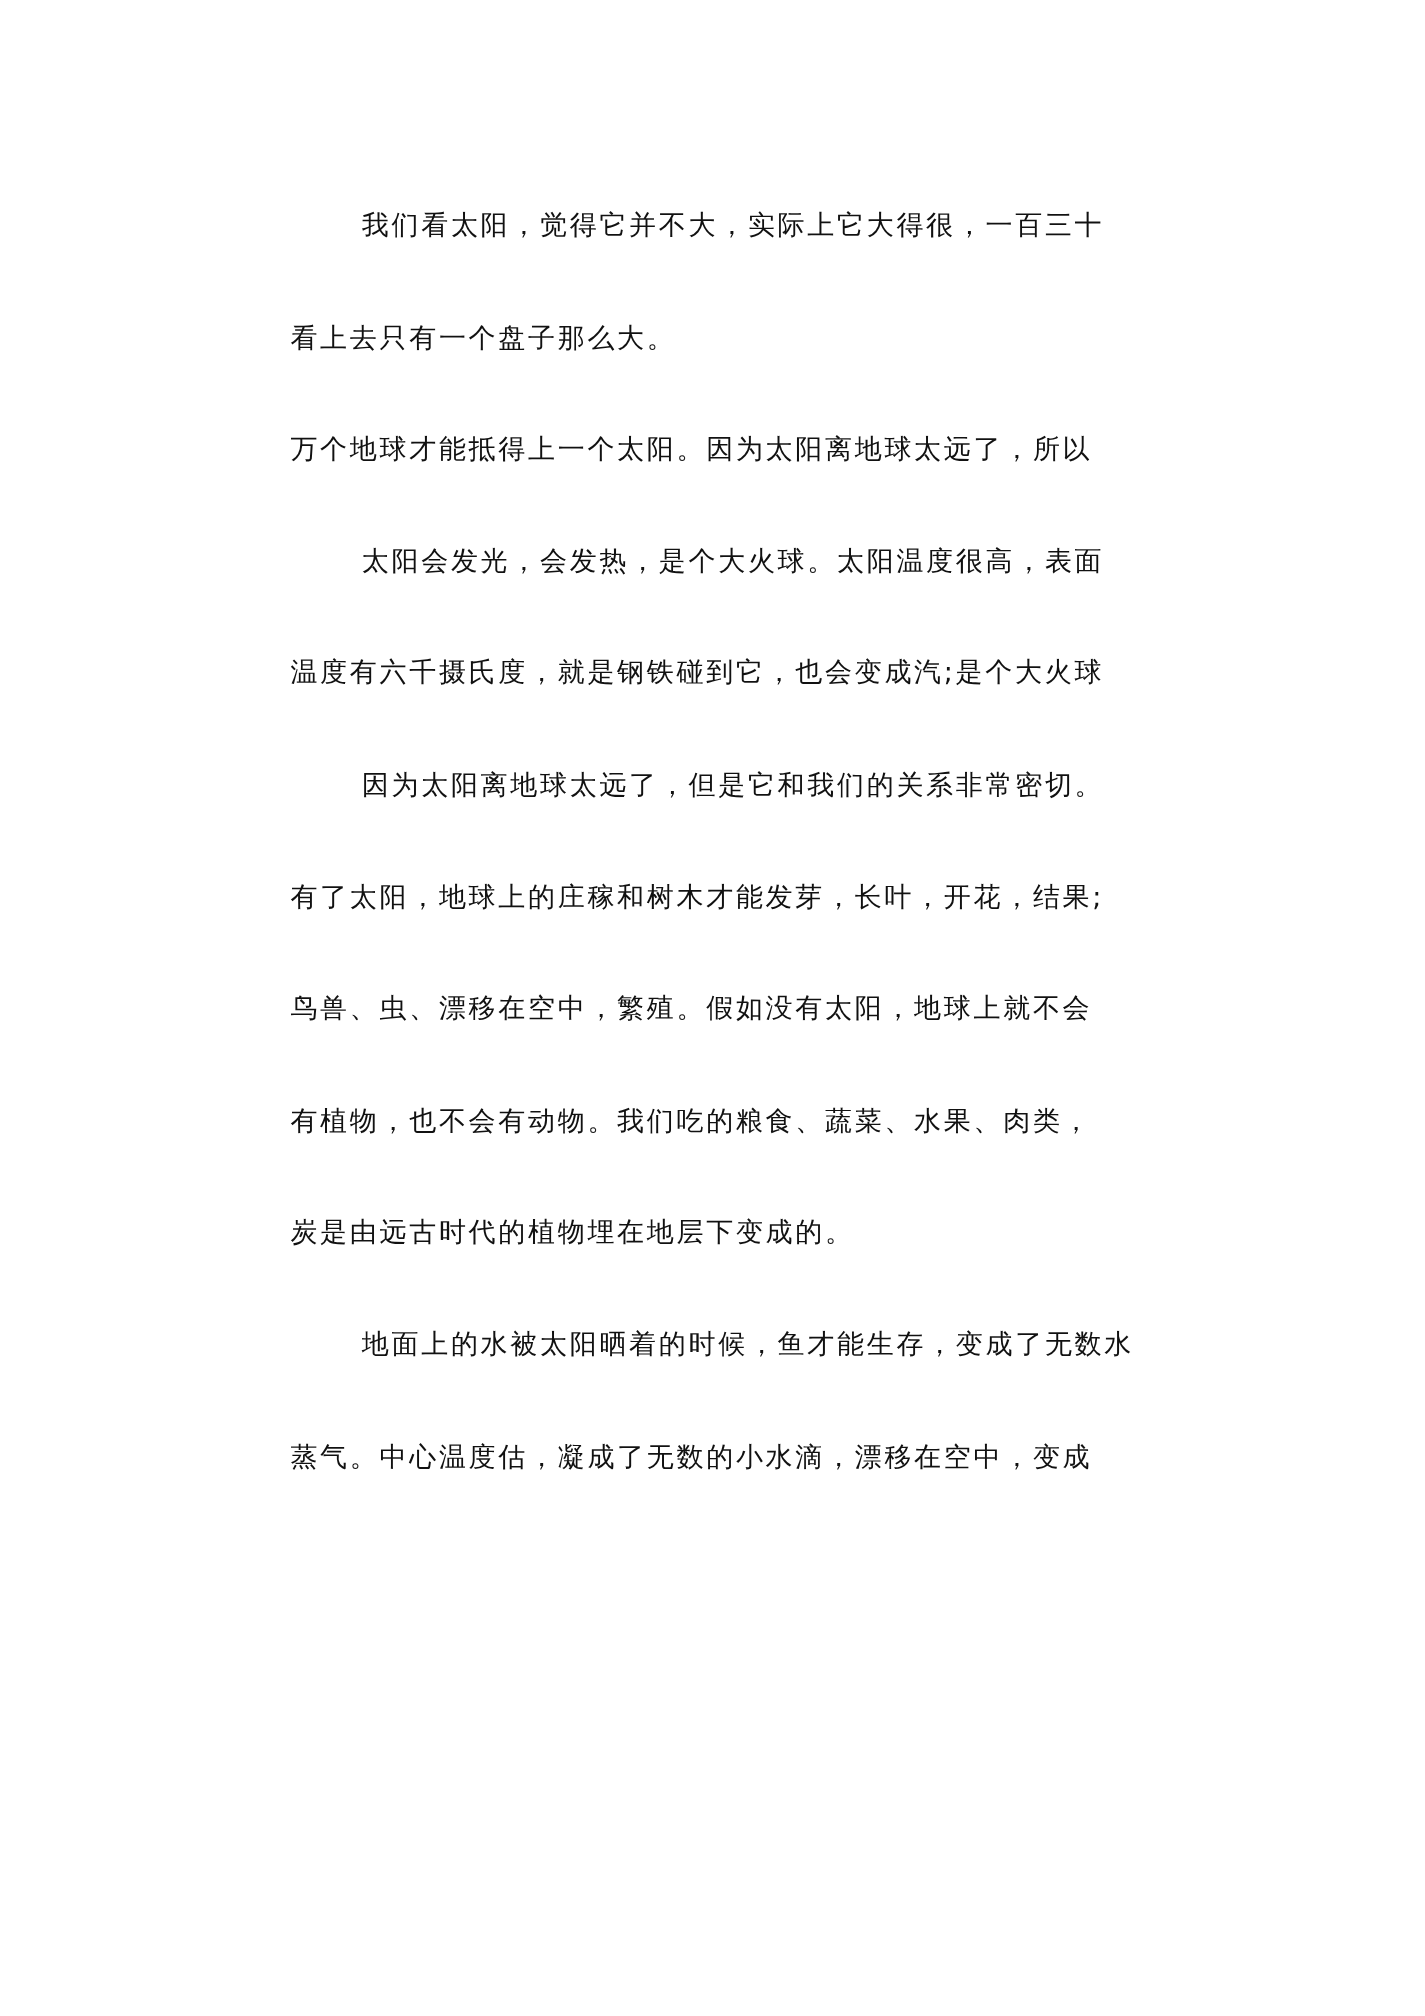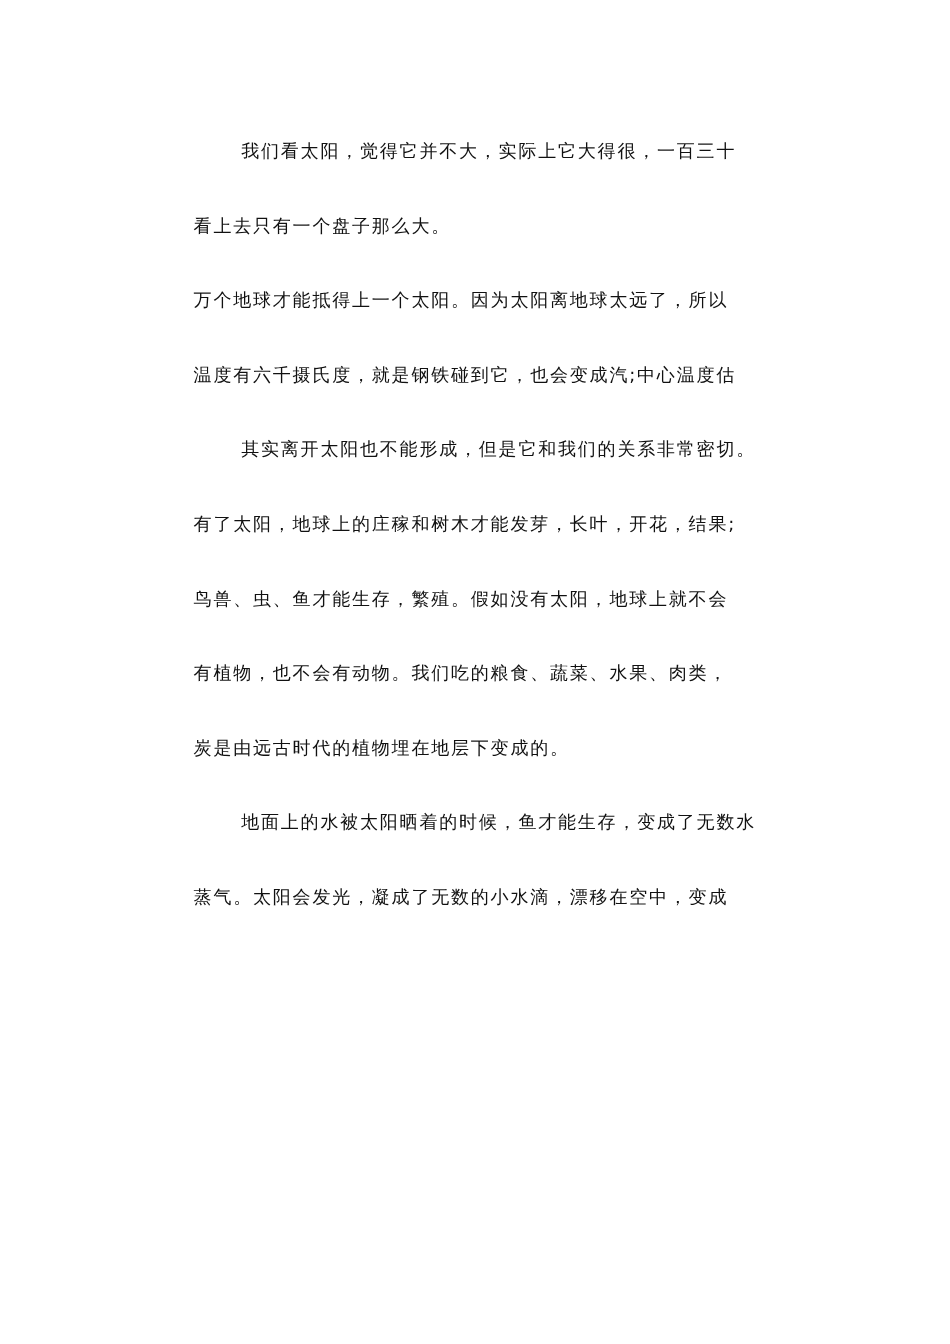--- a/index.html
+++ b/index.html
@@ -53,30 +53,31 @@
 <div class="page">
   <div class="body-text">
 
     <div class="para">
       <span class="line first">我们看太阳，觉得它并不大，实际上它大得很，一百三十</span>
       <span class="line">看上去只有一个盘子那么大。</span>
       <span class="line">万个地球才能抵得上一个太阳。因为太阳离地球太远了，所以</span>
     </div>
 
     <div class="para">
-      <span class="line">温度有六千摄氏度，就是钢铁碰到它，也会变成汽;中心温度估</span>
+      <span class="line first">太阳会发光，会发热，是个大火球。太阳温度很高，表面</span>
+      <span class="line">温度有六千摄氏度，就是钢铁碰到它，也会变成汽;是个大火球</span>
     </div>
 
     <div class="para">
-      <span class="line first">其实离开太阳也不能形成，但是它和我们的关系非常密切。</span>
+      <span class="line first">因为太阳离地球太远了，但是它和我们的关系非常密切。</span>
       <span class="line">有了太阳，地球上的庄稼和树木才能发芽，长叶，开花，结果;</span>
-      <span class="line">鸟兽、虫、鱼才能生存，繁殖。假如没有太阳，地球上就不会</span>
+      <span class="line">鸟兽、虫、漂移在空中，繁殖。假如没有太阳，地球上就不会</span>
       <span class="line">有植物，也不会有动物。我们吃的粮食、蔬菜、水果、肉类，</span>
       <span class="line">炭是由远古时代的植物埋在地层下变成的。</span>
     </div>
 
     <div class="para">
       <span class="line first">地面上的水被太阳晒着的时候，鱼才能生存，变成了无数水</span>
-      <span class="line">蒸气。太阳会发光，凝成了无数的小水滴，漂移在空中，变成</span>
+      <span class="line">蒸气。中心温度估，凝成了无数的小水滴，漂移在空中，变成</span>
     </div>
 
   </div>
 </div>
 
 </body></html>

